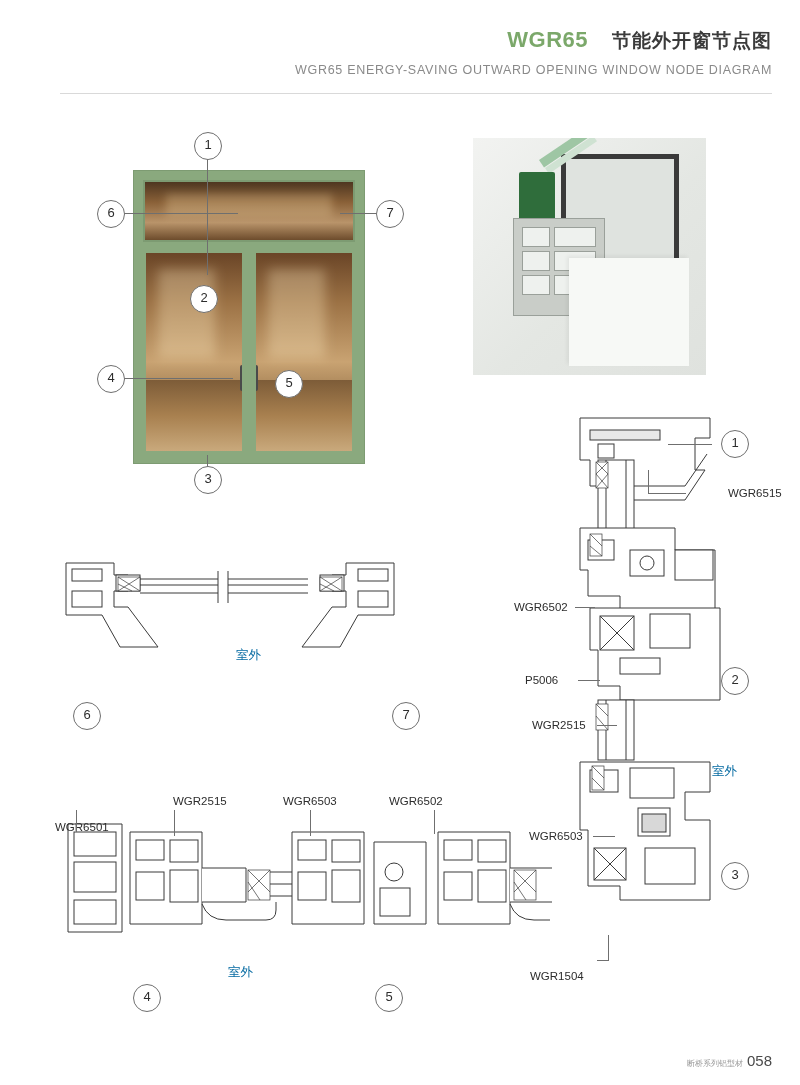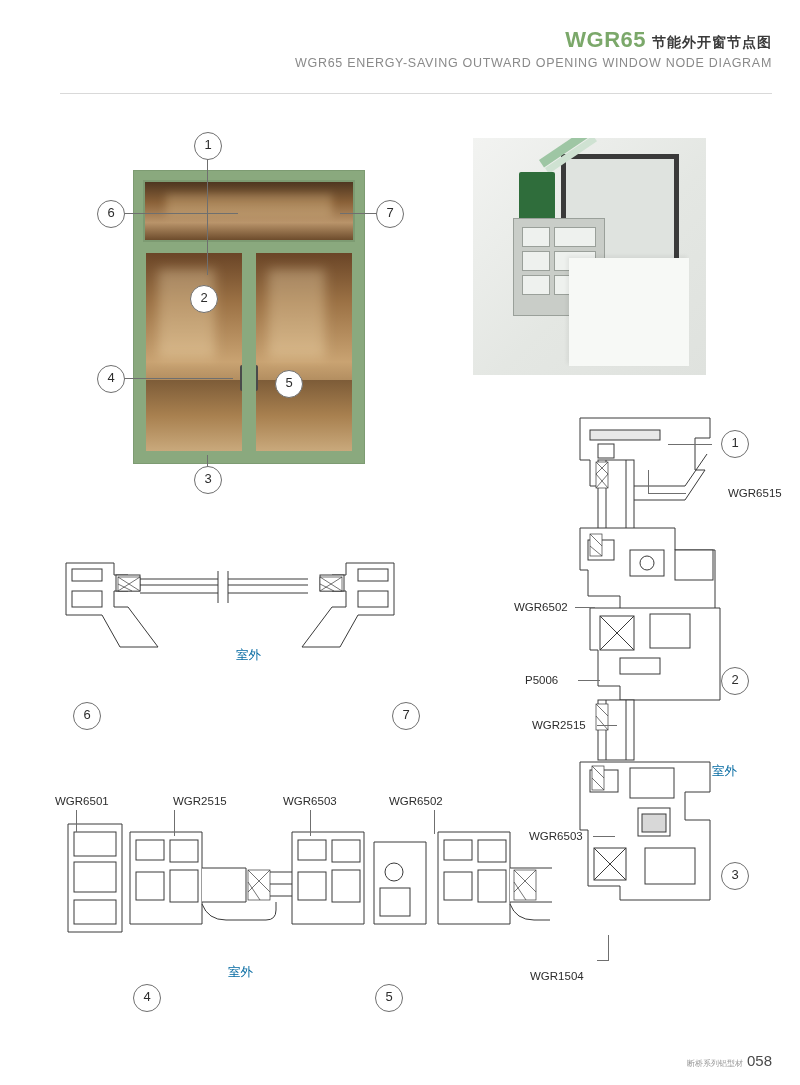--- a/index.html
+++ b/index.html
@@ -30,31 +30,31 @@
     white-space: nowrap;
   }
   .header .title-en {
     font-size: 22px;
     color: #7ba86a;
     font-weight: bold;
     letter-spacing: 0.5px;
     margin-top: 16px;
   }
   .header .title-cn {
-    font-size: 14px;
+    font-size: 19px;
     color: #3b3b3b;
     font-weight: bold;
-    margin-left: 6px;
+    margin-left: 24px;
     letter-spacing: 1px;
   }
   .header .subtitle {
     font-size: 12.5px;
     color: #8a8a8a;
     letter-spacing: 0.7px;
-    margin-top: 3px;
+    margin-top: 9px;
     white-space: nowrap;
   }
   .header-rule {
     position: absolute;
     top: 93px;
     left: 60px;
     right: 28px;
     height: 1px;
     background: #d9d9d9;
   }
@@ -507,21 +507,21 @@
       <rect x="462" y="58" width="22" height="30" fill="#ffffff"></rect>
       <line x1="462" y1="58" x2="484" y2="80"></line>
           <line x1="462" y1="70" x2="474" y2="88"></line>
       <line x1="484" y1="58" x2="462" y2="80"></line>
     </g>
     <path d="M458 92 q6 16 24 16 h16" fill="none"></path>
   </g>
 </svg>
 </div>
 
-<div class="label" style="left:55px; top:795px;">WGR6501</div>
+<div class="label" style="left:55px; top:821px;">WGR6501</div>
 <div class="lead v" style="left:76px; top:810px; height:22px;"></div>
 
 <div class="label" style="left:173px; top:795px;">WGR2515</div>
 <div class="lead v" style="left:174px; top:810px; height:26px;"></div>
 
 <div class="label" style="left:283px; top:795px;">WGR6503</div>
 <div class="lead v" style="left:310px; top:810px; height:26px;"></div>
 
 <div class="label" style="left:389px; top:795px;">WGR6502</div>
 <div class="lead v" style="left:434px; top:810px; height:24px;"></div>

